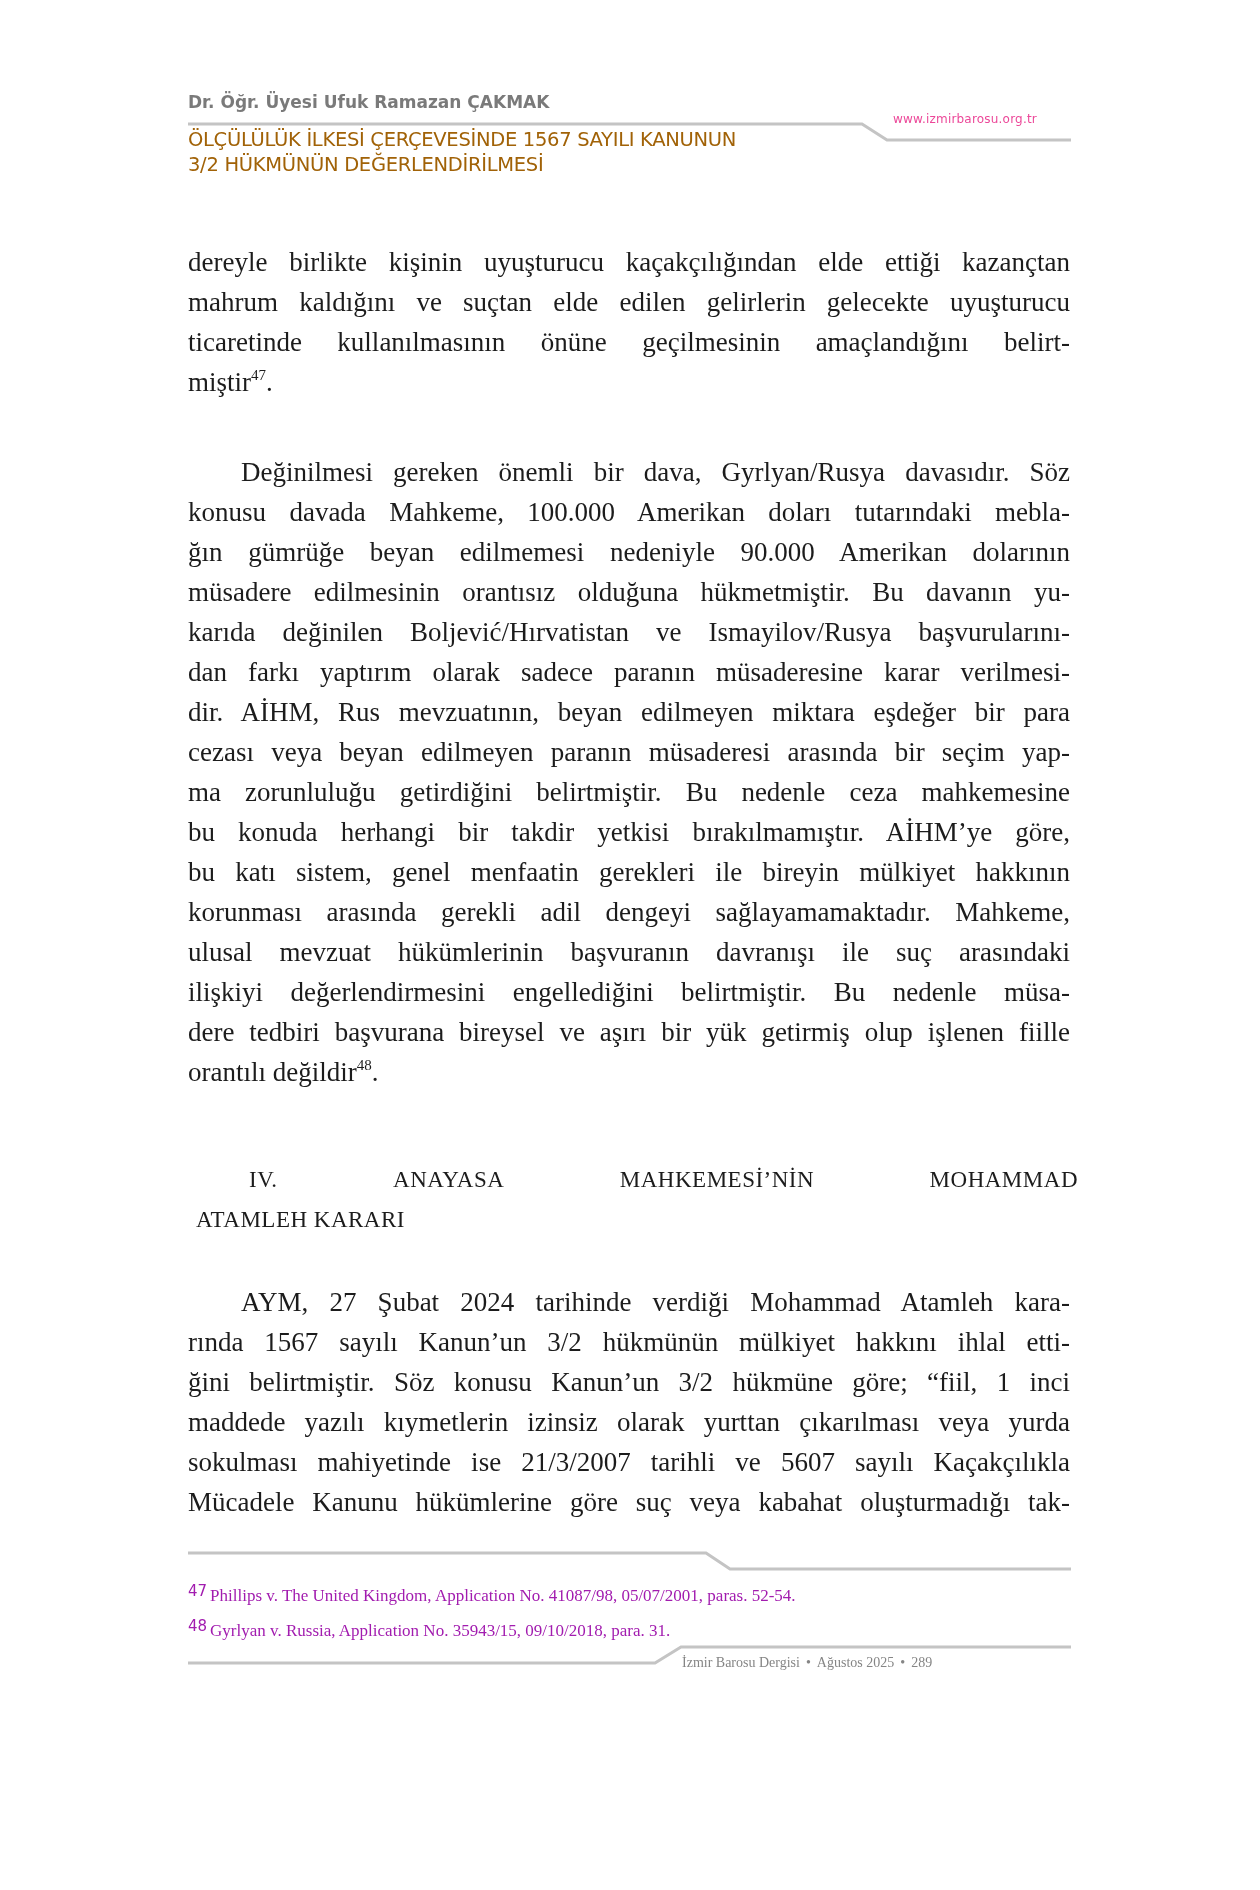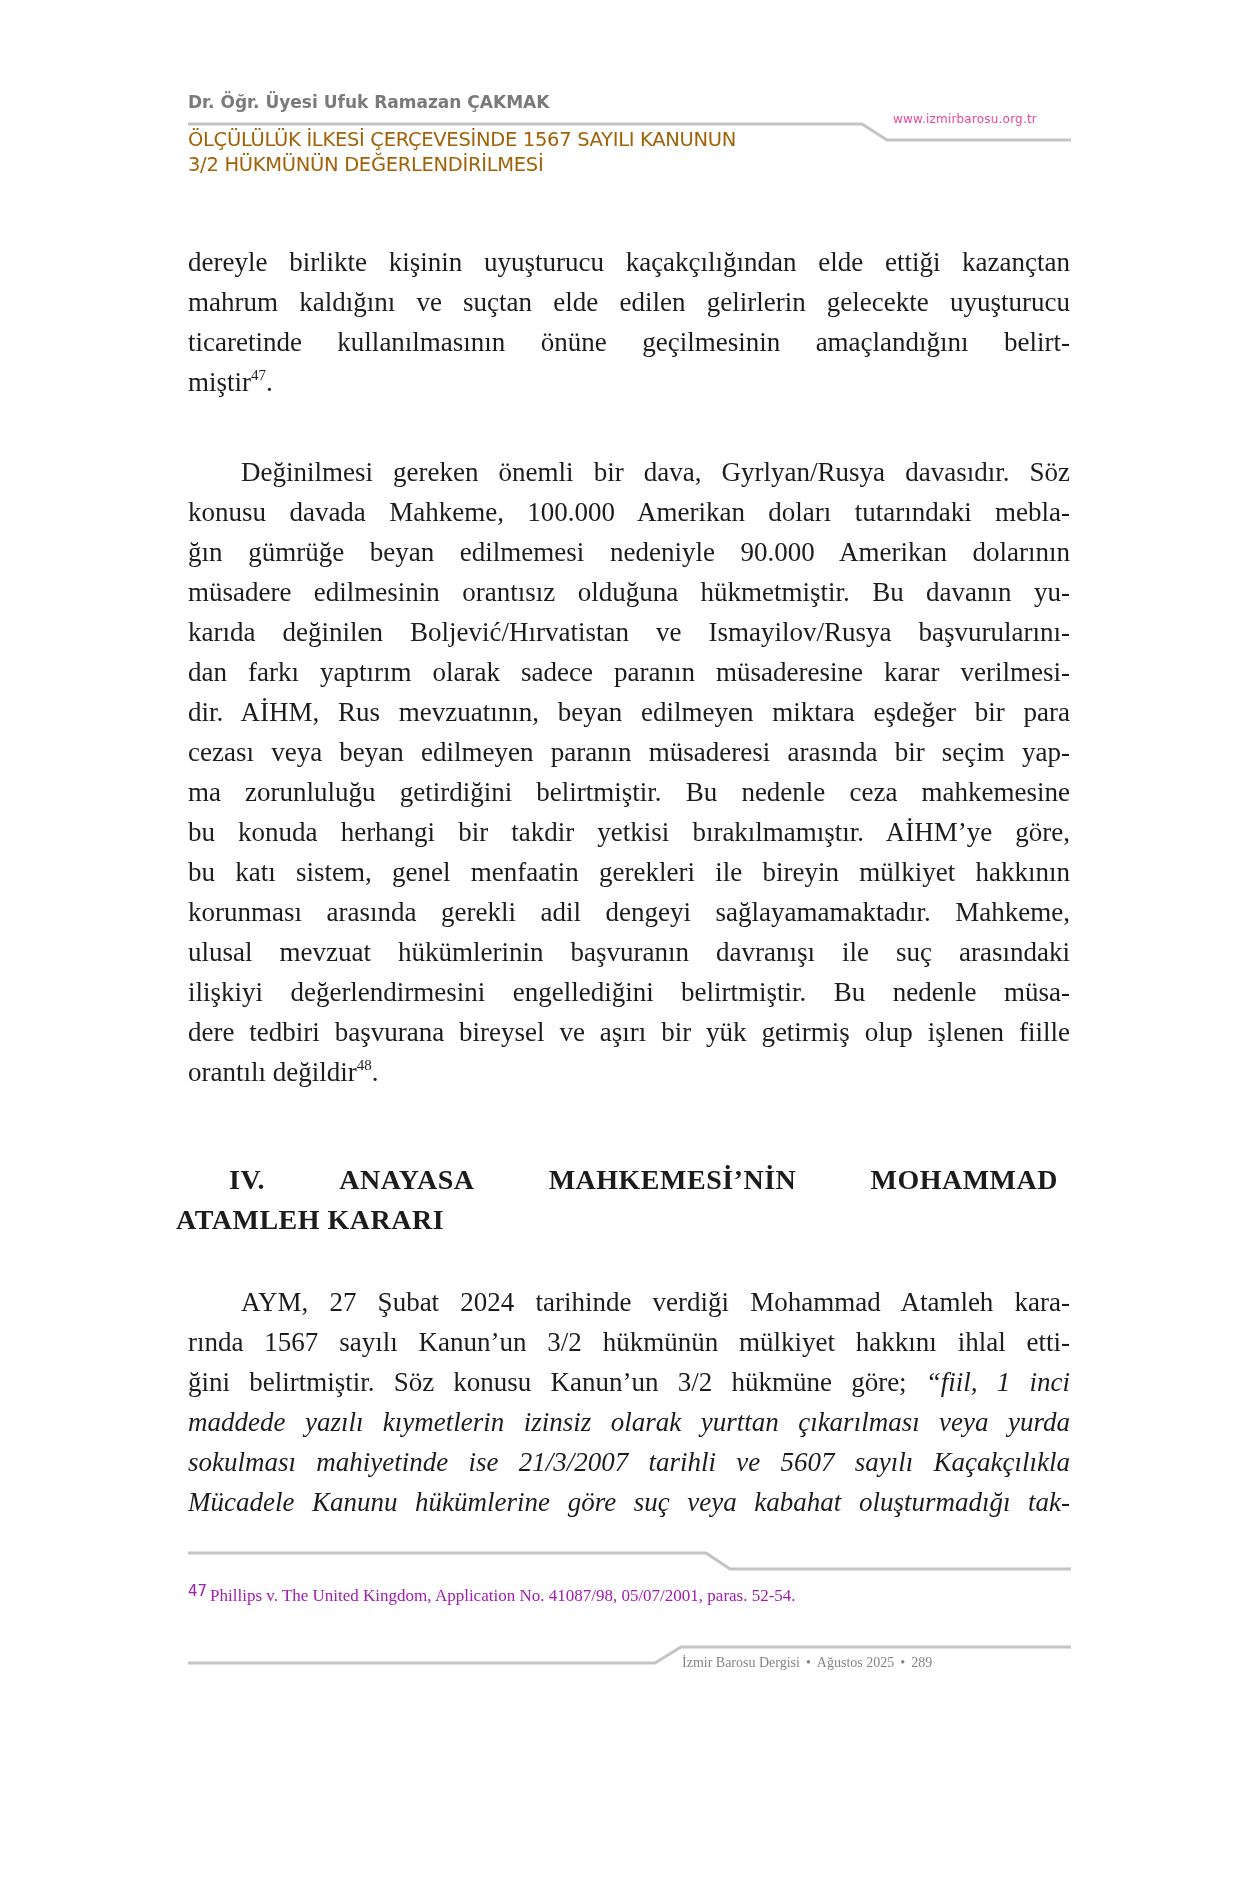--- a/index.html
+++ b/index.html
@@ -29,26 +29,26 @@
     font-family: "Liberation Serif", serif;
     font-size: 27px; line-height: 40px; color: #1c1c1c;
   }
   .line {
     display: block; text-align: justify; text-align-last: justify;
     height: 40px; white-space: nowrap; overflow: visible;
   }
   .line.last { text-align-last: left; }
   .line.indent { text-indent: 53px; }
   sup.fn { font-size: 15px; vertical-align: 11px; line-height: 0; }
-  .it { font-style: italic; }
+  .it { }
 
   .heading {
-    position: absolute; left: 176px; width: 882px; top: 1160px;
-    font-family: "Liberation Serif", serif; font-weight: bold;
-    font-size: 28px; line-height: 40px; color: #1c1c1c; letter-spacing: 0.5px;
+    position: absolute; left: 196px; width: 882px; top: 1160px;
+    font-family: "Liberation Serif", serif; font-weight: normal;
+    font-size: 23px; line-height: 40px; color: #1c1c1c; letter-spacing: 0.5px;
   }
   .heading .hl1 { display: flex; justify-content: space-between; }
   .heading .hl1 span:first-child { margin-left: 0; }
 
   .footnotes {
     position: absolute; left: 188px; top: 1576px; width: 882px;
     font-family: "Liberation Serif", serif; font-size: 17px; color: #a21caf;
     line-height: 30px;
   }
   .footnotes .fnnum { font-family: "DejaVu Sans", sans-serif; font-size: 15px; vertical-align: 5px; margin-right: 3px; }
@@ -118,18 +118,19 @@
     <span class="line indent">AYM, 27 Şubat 2024 tarihinde verdiği Mohammad Atamleh kara-</span>
     <span class="line">rında 1567 sayılı Kanun’un 3/2 hükmünün mülkiyet hakkını ihlal etti-</span>
     <span class="line"><span>ğini belirtmiştir. Söz konusu Kanun’un 3/2 hükmüne göre; </span><span class="it">“fiil, 1 inci</span></span>
     <span class="line it">maddede yazılı kıymetlerin izinsiz olarak yurttan çıkarılması veya yurda</span>
     <span class="line it">sokulması mahiyetinde ise 21/3/2007 tarihli ve 5607 sayılı Kaçakçılıkla</span>
     <span class="line it">Mücadele Kanunu hükümlerine göre suç veya kabahat oluşturmadığı tak-</span>
   </div>
 
   <div class="footnotes">
     <div><span class="fnnum">47</span><span>Phillips v. The United Kingdom, Application No. 41087/98, 05/07/2001, paras. 52-54.</span></div>
+    <div><span class="fnnum">48</span><span>Gyrlyan v. Russia, Application No. 35943/15,  09/10/2018, para. 31.</span></div>
   </div>
 
   <div class="footer">
     <span>İzmir Barosu Dergisi</span><span class="sep">•</span><span>Ağustos 2025</span><span class="sep">•</span><span>289</span>
   </div>
 </div>
 
 </body></html>

